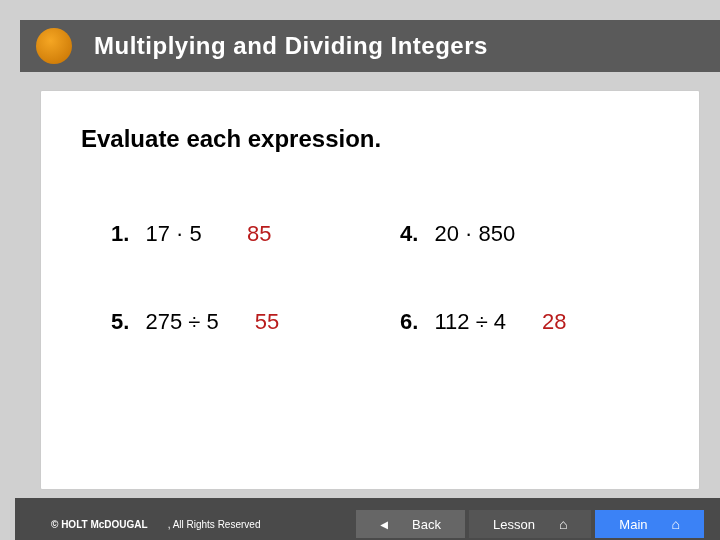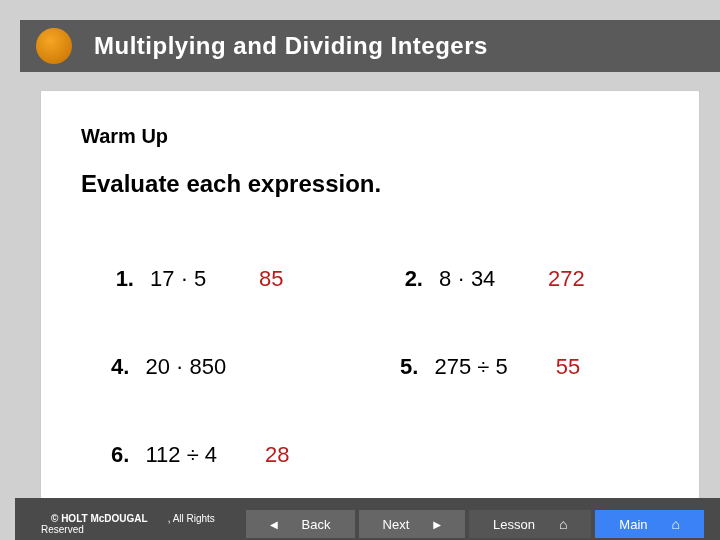--- a/index.html
+++ b/index.html
@@ -65,22 +65,21 @@
     .problems-grid {
       display: grid;
       grid-template-columns: 1fr 1fr;
       row-gap: 22px;
       column-gap: 0;
     }
 
     .problem-row {
       display: flex;
       align-items: baseline;
-      gap: 28px;
-      text-align: center;
+      gap: 16px;
     }
 
     .problem-text {
       font-size: 22px;
       color: #000000;
       font-weight: normal;
       min-width: 130px;
     }
 
     .problem-number {
@@ -153,36 +152,29 @@
   </style>
 </head>
 <body>
 
 <div class="header">
   <div class="header-icon"></div>
   <span class="header-title">Multiplying and Dividing Integers</span>
 </div>
 
 <div class="content-area">
-  <div class="warm-up-title">Warm Up</div>
   <div class="warm-up-subtitle">Evaluate each expression.</div>
 
   <div class="problems-grid">
 
     <div class="problem-row">
       <span class="problem-text">
         <span class="problem-number">1.</span> 17 · 5
       </span>
       <span class="problem-answer">85</span>
-    </div>
-    <div class="problem-row">
-      <span class="problem-text">
-        <span class="problem-number">2.</span> 8 · 34
-      </span>
-      <span class="problem-answer">272</span>
     </div>
 
     <div class="problem-row">
       <span class="problem-text">
         <span class="problem-number">4.</span> 20 · 850
       </span>
     </div>
 
     <div class="problem-row">
       <span class="problem-text">
@@ -200,24 +192,20 @@
 </div>
 
 <div class="footer">
   <div class="footer-copyright">
     <span class="brand">© HOLT McDOUGAL</span><span>, All Rights Reserved</span>
   </div>
   <div class="nav-buttons">
     <button class="nav-btn">
       <span class="arrow">◀</span>
       <span>Back</span>
-    </button>
-    <button class="nav-btn">
-      <span>Next</span>
-      <span class="arrow">▶</span>
     </button>
     <button class="nav-btn nav-btn-lesson">
       <span>Lesson</span>
       <span class="icon-house">⌂</span>
     </button>
     <button class="nav-btn nav-btn-main">
       <span>Main</span>
       <span class="icon-house">⌂</span>
     </button>
   </div>

